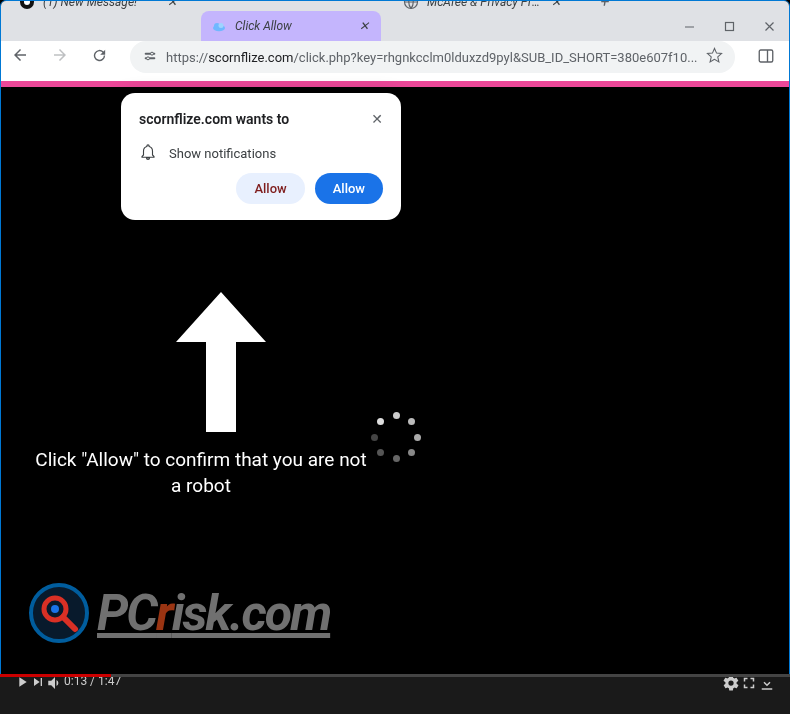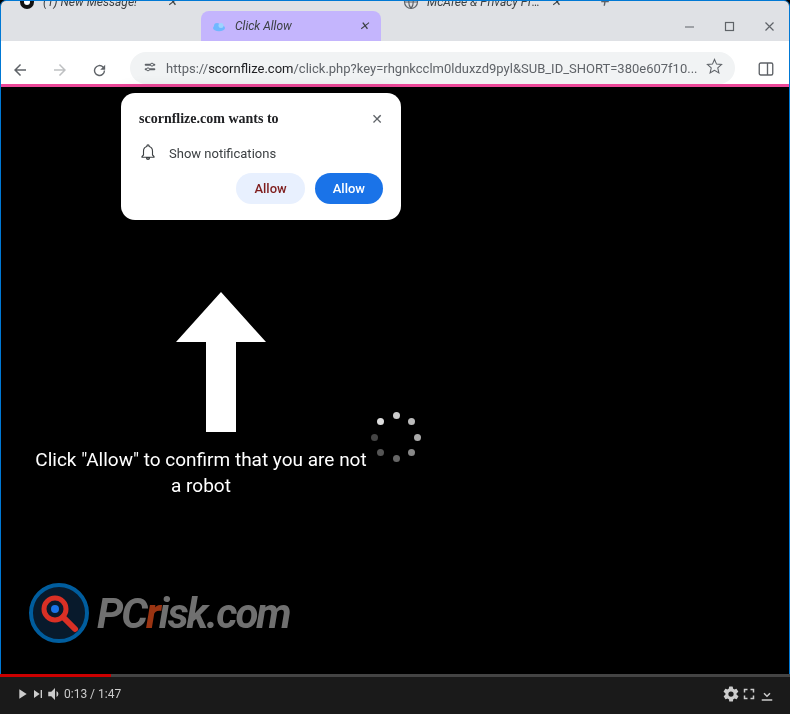--- a/index.html
+++ b/index.html
@@ -11,55 +11,55 @@
 .tab { display: flex; align-items: center; gap: 8px; padding: 7px 10px; min-width: 0; flex: 0 1 180px; font-size: 12px; color: #3c4043; border-radius: 8px 8px 0 0; position: relative; cursor: pointer; }
 .tab.active { background: #c4b5fd; margin-top: 24px; }
 .tab .favicon { width: 16px; height: 16px; flex-shrink: 0; display: flex; align-items: center; justify-content: center; }
 .tab .title { white-space: nowrap; overflow: hidden; text-overflow: ellipsis; flex: 1; }
 .tab .close { width: 14px; height: 14px; display: flex; align-items: center; justify-content: center; font-size: 12px; cursor: pointer; flex-shrink: 0; }
 .newtab { width: 28px; height: 28px; display: flex; align-items: center; justify-content: center; font-size: 16px; color: #5f6368; margin: 0 6px 4px; cursor: pointer; border-radius: 4px; }
 .winbtns { display: flex; margin-left: auto; }
 .winbtn { width: 40px; height: 30px; display: flex; align-items: center; justify-content: center; color: #5f6368; font-size: 13px; cursor: pointer; }
 
 
-.toolbar { height: 46px; background: #fff; display: flex; align-items: flex-end; padding: 0 10px; gap: 22px; border-bottom: 3px solid #ec4899; }
+.toolbar { height: 46px; background: #fff; display: flex; align-items: flex-start; padding: 0 10px; gap: 22px; border-bottom: 6px solid #ec4899; }
 .navbtn { width: 28px; height: 28px; display: flex; align-items: center; justify-content: center; color: #5f6368; cursor: pointer; border-radius: 50%; }
 .omnibox { flex: 1; height: 32px; background: #f1f3f4; border-radius: 16px; display: flex; align-items: center; padding: 0 12px; gap: 8px; font-size: 13px; color: #3c4043; }
 .omnibox .lock { color: #5f6368; }
 .omnibox .url { flex: 1; white-space: nowrap; overflow: hidden; text-overflow: ellipsis; }
 .omnibox .url .domain { color: #202124; }
 .omnibox .url .path { color: #5f6368; }
 .rightbtn { width: 30px; height: 30px; display: flex; align-items: center; justify-content: center; color: #5f6368; cursor: pointer; border-radius: 50%; }
 .avatar { width: 26px; height: 26px; border-radius: 50%; background: #1a73e8; display: flex; align-items: center; justify-content: center; }
 
 
 .content { position: relative; width: 100%; height: calc(100% - 86px - 40px); background: #000; }
 .perm-prompt { position: absolute; top: 6px; left: 120px; width: 280px; background: #fff; border-radius: 14px; box-shadow: 0 4px 20px rgba(0,0,0,0.3); padding: 18px 18px 16px; z-index: 20; }
 .perm-head { display: flex; align-items: center; justify-content: space-between; margin-bottom: 16px; }
-.perm-title { font-size: 14px; font-weight: 600; color: #202124; font-family: Liberation Serif, serif; }
+.perm-title { font-size: 14px; font-weight: 600; color: #202124; }
 .perm-close { font-size: 14px; color: #5f6368; cursor: pointer; }
 .perm-body { display: flex; align-items: center; gap: 12px; font-size: 13px; color: #3c4043; margin-bottom: 9px; }
 .perm-actions { display: flex; justify-content: flex-end; gap: 10px; }
 .perm-btn { padding: 8px 18px; border-radius: 20px; font-size: 13px; font-weight: 500; cursor: pointer; border: none; }
 .perm-btn.allow { background: #e8f0fe; color: #7f1d1d; }
 .perm-btn.block { background: #1a73e8; color: #fff; }
 
 .arrow { position: absolute; top: 200px; left: 170px; width: 100px; height: 150px; }
 .msg { position: absolute; top: 360px; left: 30px; width: 340px; text-align: center; color: #fff; font-size: 19px; line-height: 1.35; }
 
 .spinner { position: absolute; top: 325px; left: 370px; width: 50px; height: 50px; }
 .spinner .dot { position: absolute; width: 7px; height: 7px; border-radius: 50%; background: #888; }
 
 .watermark { position: absolute; bottom: 30px; left: 28px; display: flex; align-items: center; }
 .wm-icon { width: 60px; height: 60px; border: 4px solid #005d9e; border-radius: 50%; background: #081a2c; display: flex; align-items: center; justify-content: center; margin-right: 8px; position: relative; }
-.wm-text { font-family: Arial, sans-serif; font-size: 42px; font-weight: bold; font-style: italic; letter-spacing: -2px; color: #707070; }
+.wm-text { font-family: Arial, sans-serif; font-size: 50px; font-weight: bold; font-style: italic; letter-spacing: -2px; color: #707070; text-decoration: underline; }
 .wm-text .r { color: #9a3412; }
 
 
-.vctrl { position: absolute; bottom: 0; left: 0; right: 0; height: 40px; background: #1a1a1a; display: flex; align-items: center; padding: 0 14px; color: #ccc; }
+.vctrl { position: absolute; bottom: 0; left: 0; right: 0; height: 40px; background: #1a1a1a; display: flex; align-items: flex-start; padding: 0 14px; color: #ccc; }
 .vbtn { display: flex; align-items: center; justify-content: center; cursor: pointer; }
 .vtime { font-size: 12px; color: #ccc; }
 .vspacer { flex: 1; }
 .vprogress { position: absolute; top: 0; left: 0; right: 0; height: 3px; background: #444; }
 .vprogress-fill { height: 100%; background: #c00; width: 14%; }
 </style>
 </head>
 <body>
 
 <div class="titlebar">

